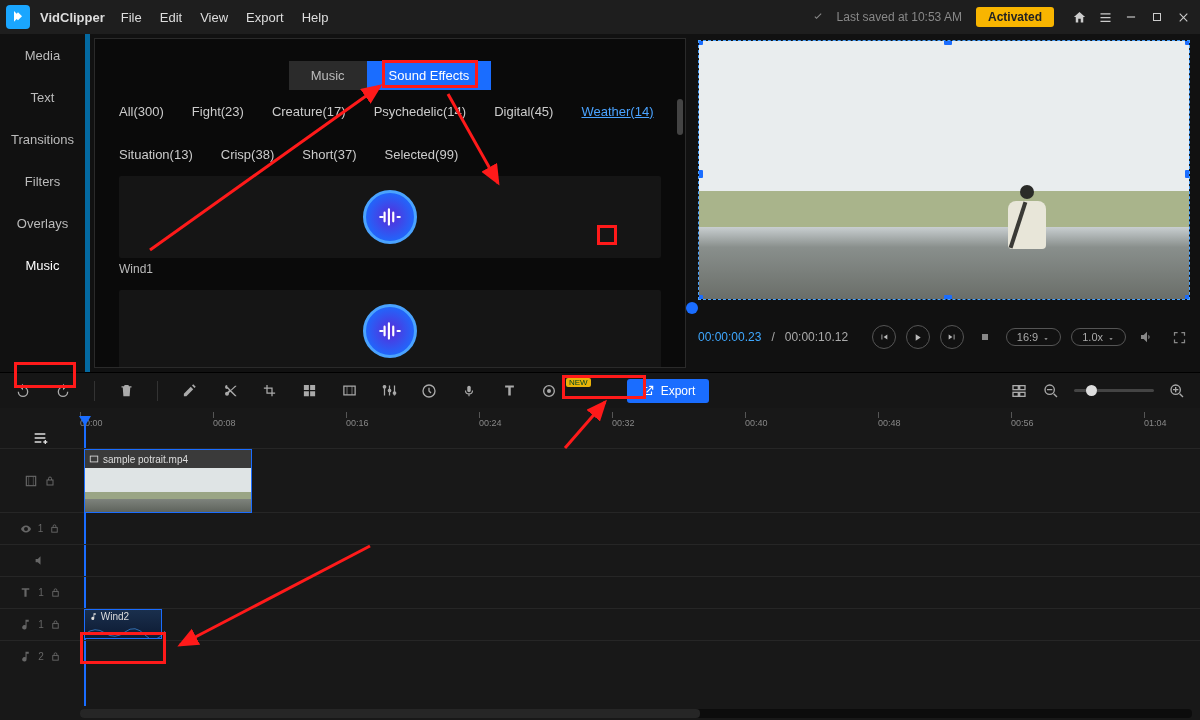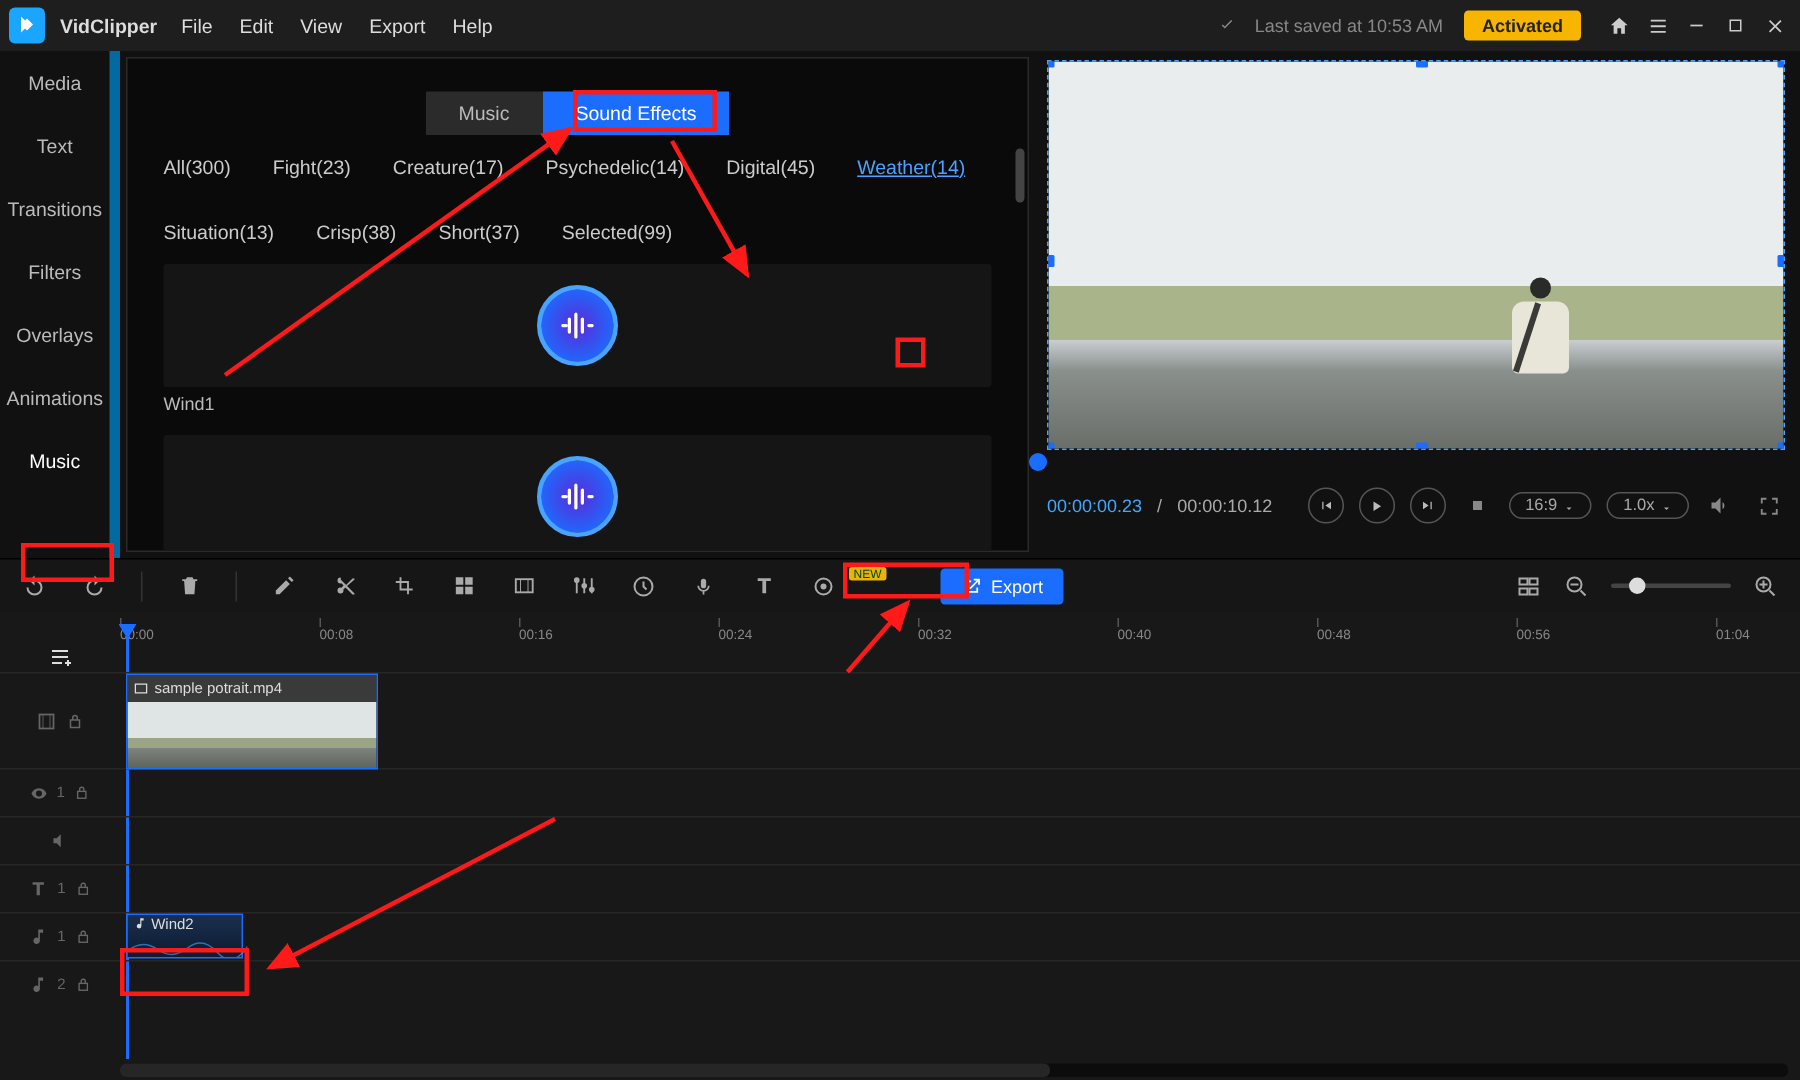--- a/index.html
+++ b/index.html
@@ -12,21 +12,21 @@
   .logo svg { width:16px; height:16px; }
   .app-name { font-weight:600; margin-right:16px; }
   .menu-item { margin-right:18px; cursor:pointer; }
   .title-spacer { flex:1; }
   .saved { color:#888; font-size:12px; margin-right:14px; display:flex; align-items:center; gap:13px; }
   .activated { background:#f8b500; color:#222; padding:3px 12px; border-radius:3px; font-size:12px; font-weight:600; margin-right:10px; cursor:pointer; }
   .winbtn { width:22px; height:22px; display:flex; align-items:center; justify-content:center; color:#ccc; margin-left:4px; cursor:pointer; }
 
   
   .main { height:338px; display:flex; }
-  .side { width:80px; background:#111; border-right:7px solid #0369a1; }
+  .side { width:90px; background:#111; border-right:5px solid #0369a1; }
   .side-item { height:42px; display:flex; align-items:center; justify-content:center; font-size:13px; color:#bbb; cursor:pointer; }
   .side-item.active { color:#fff; }
 
   .library { flex:1; background:#0a0a0a; border:1px solid #2a2a2a; margin:4px; display:flex; flex-direction:column; position:relative; }
   .lib-tabs { display:flex; justify-content:center; gap:0; margin-top:22px; }
   .lib-tab { padding:7px 22px; background:#2b2b2b; font-size:13px; color:#bbb; cursor:pointer; }
   .lib-tab.active { background:#1a6dff; color:#fff; }
   .lib-cats { display:flex; flex-wrap:wrap; gap:28px; padding:14px 24px 6px; font-size:13px; }
   .lib-cat { color:#ccc; cursor:pointer; white-space:nowrap; }
   .lib-cat.active { color:#4aa3ff; text-decoration:underline; }
@@ -146,21 +146,20 @@
 </div>
 
 <div class="main">
 
   <div class="side">
     <div class="side-item">Media</div>
     <div class="side-item">Text</div>
     <div class="side-item">Transitions</div>
     <div class="side-item">Filters</div>
     <div class="side-item">Overlays</div>
-    <div class="side-item">Animations</div>
     <div class="side-item active">Music</div>
   </div>
 
   <div class="library">
     <div class="lib-tabs">
       <div class="lib-tab">Music</div>
       <div class="lib-tab active">Sound Effects</div>
     </div>
     <div class="lib-cats">
       <span class="lib-cat"><span>All</span>(<span>300</span>)</span>

